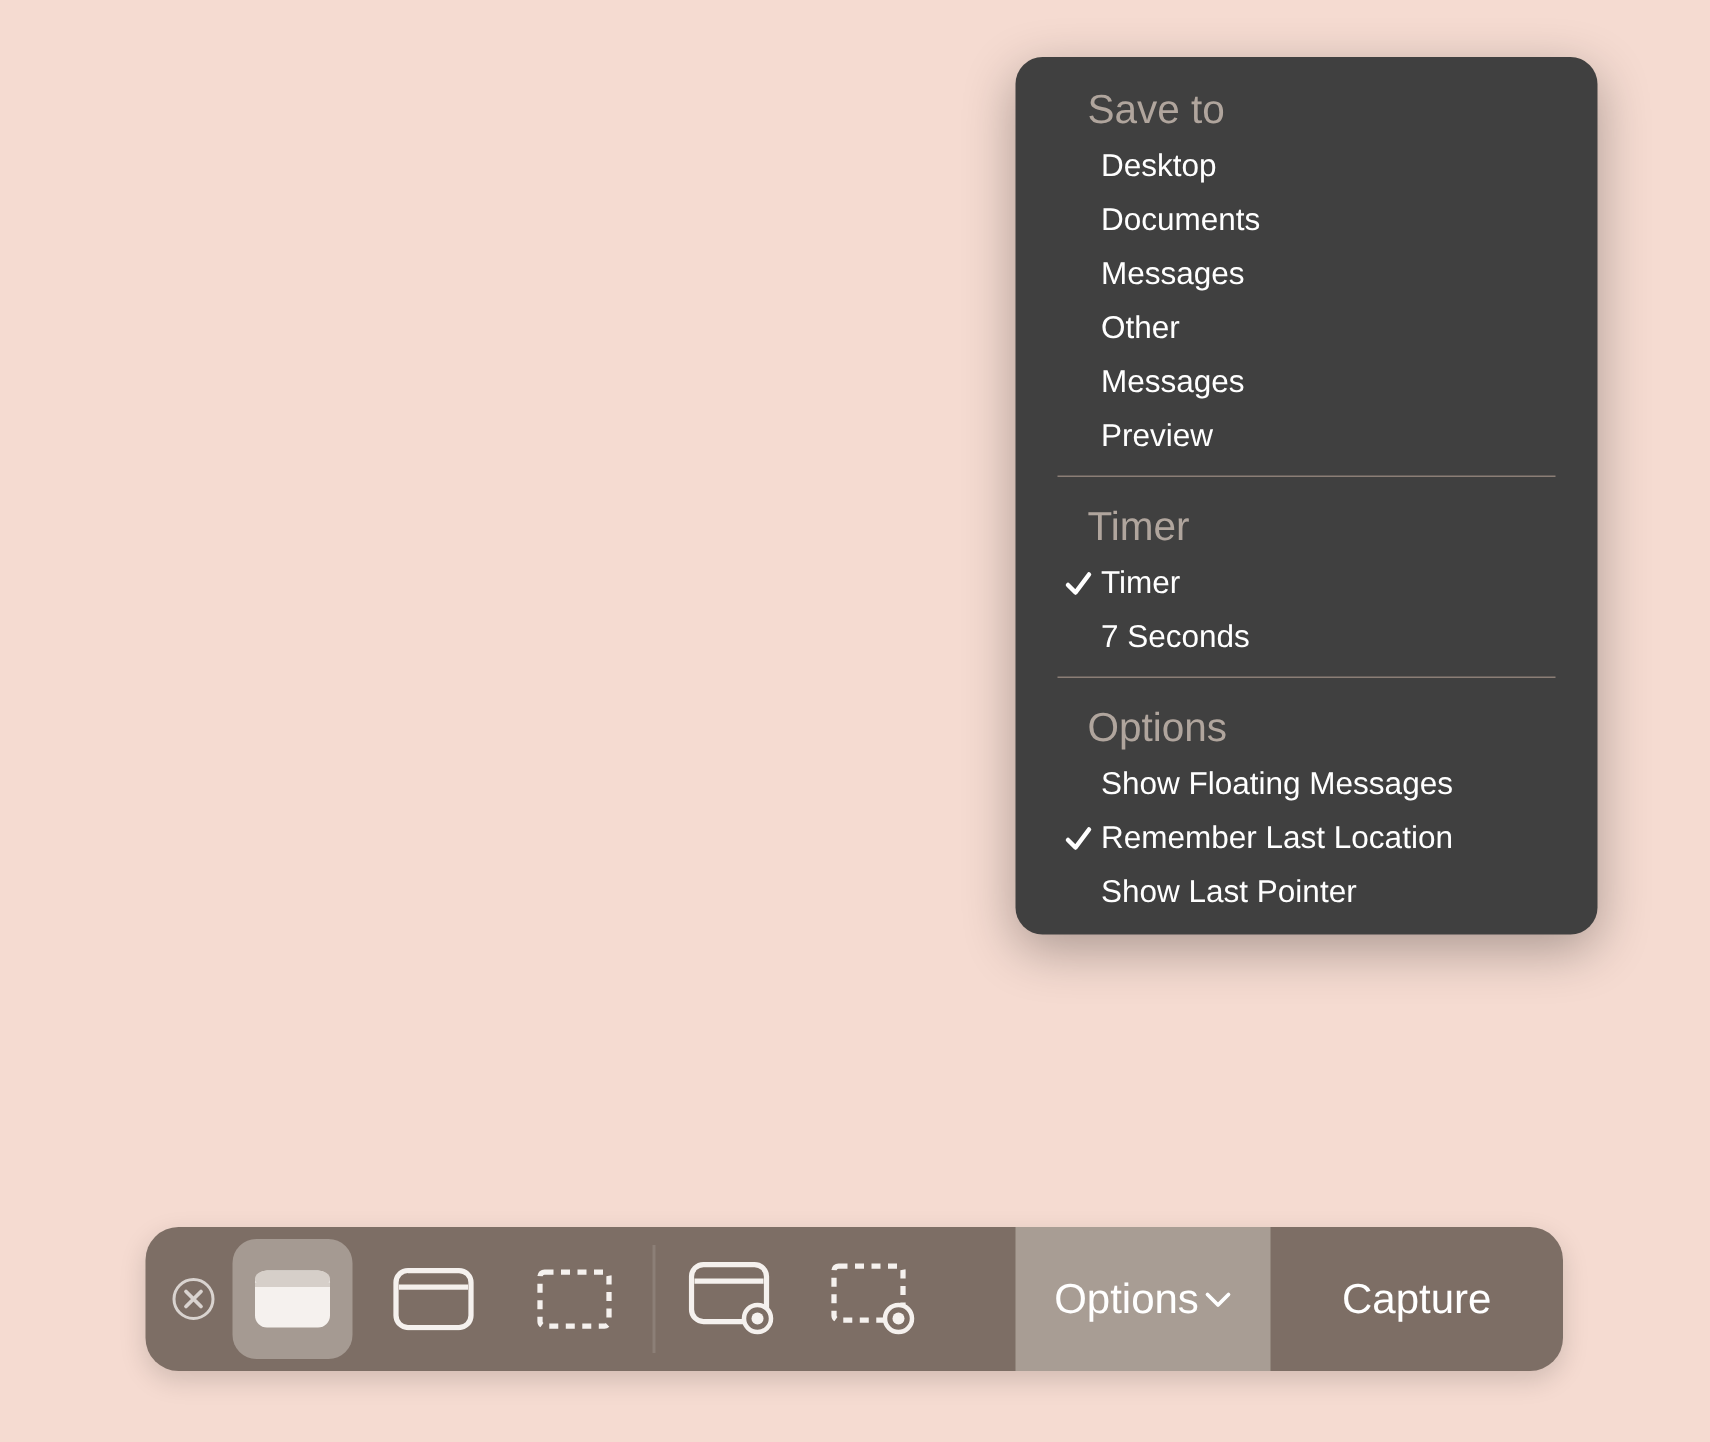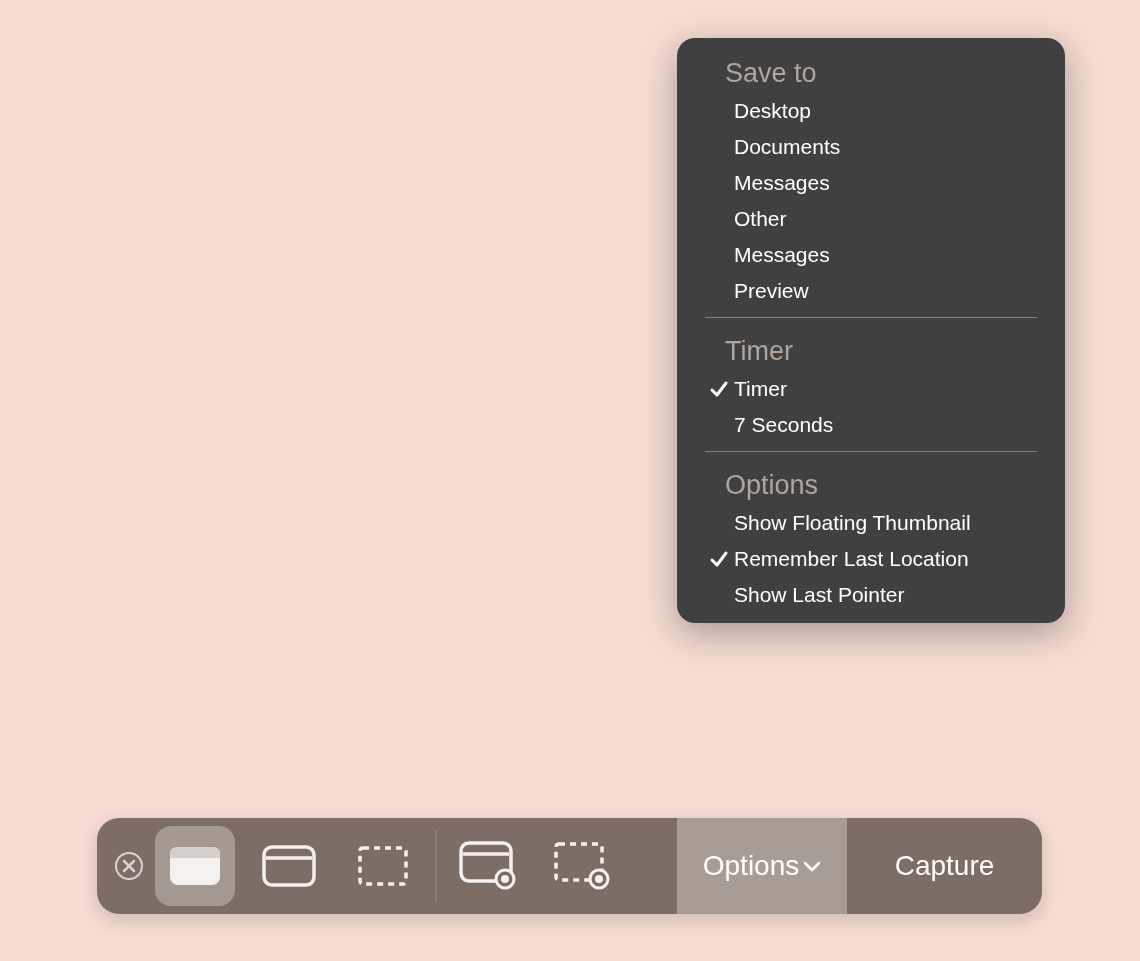--- a/index.html
+++ b/index.html
@@ -259,21 +259,21 @@
         <span class="label">7 Seconds</span>
       </div>
     </div>
 
   <div class="menu-divider"></div>
 
   <div class="menu-section-header">Options</div>
   <div id="options-items">
       <div class="menu-item">
         <span class="check"></span>
-        <span class="label">Show Floating Thumbnail</span>
+        <span class="label">Show Floating Messages</span>
       </div>
       <div class="menu-item">
         <span class="check">
           <svg width="20" height="20" viewBox="0 0 20 20">
             <path d="M3 11 L8 16 L17 4" stroke="#fff" stroke-width="3" fill="none" stroke-linecap="round" stroke-linejoin="round"></path>
           </svg>
         </span>
         <span class="label">Remember Last Location</span>
       </div>
       <div class="menu-item">

